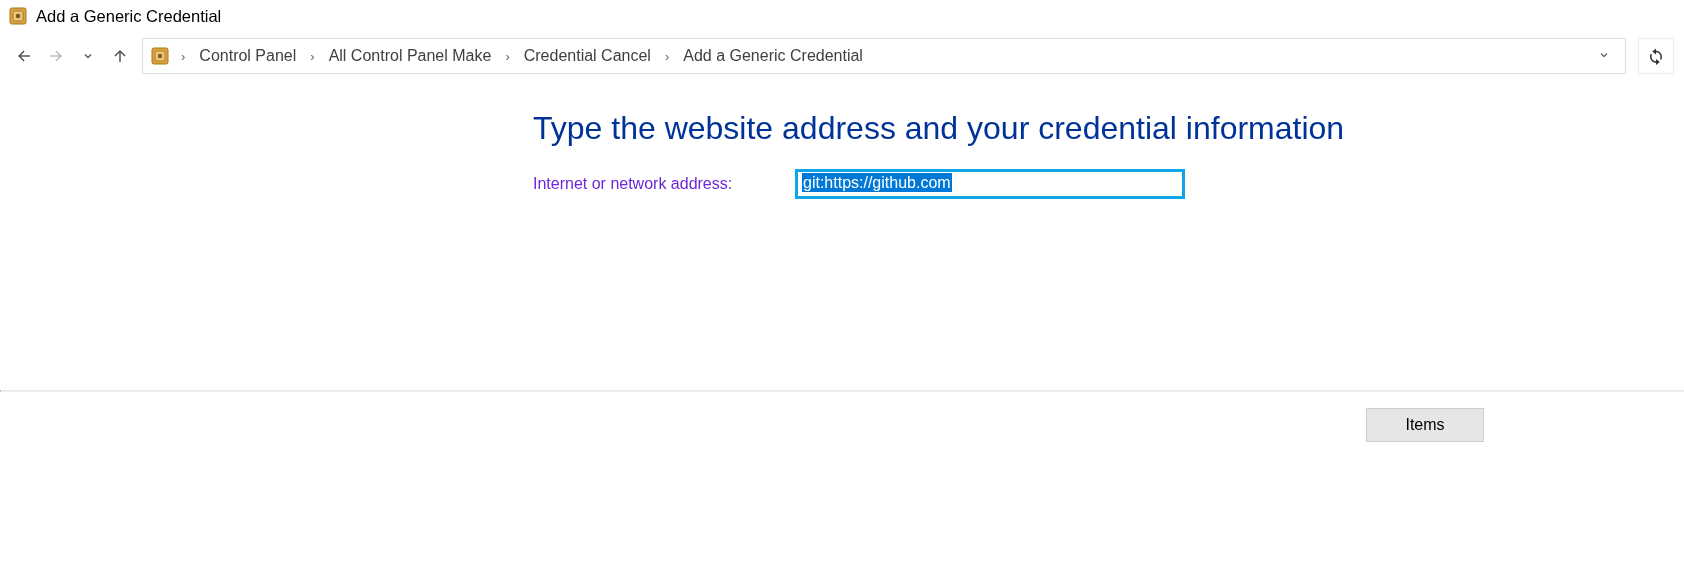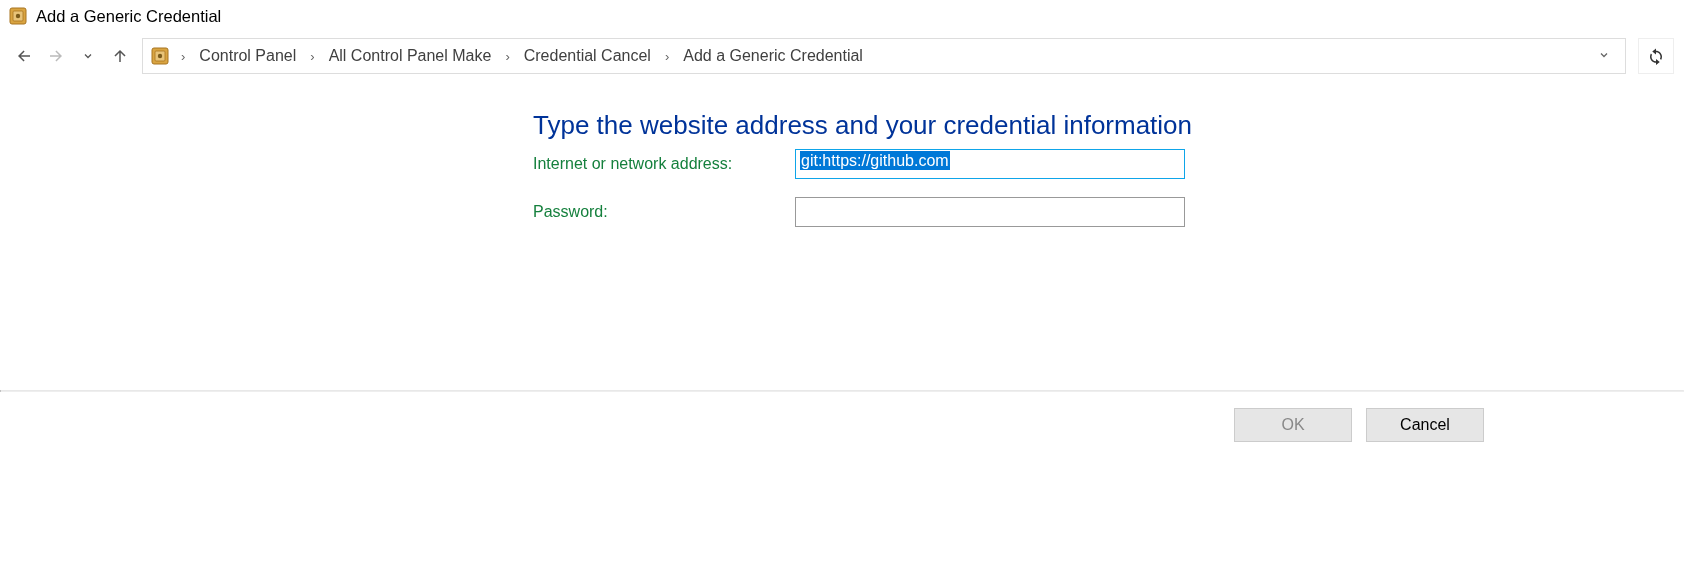--- a/index.html
+++ b/index.html
@@ -79,50 +79,50 @@
       margin-left: 8px;
     }
 
     
     .content {
       padding: 30px 0 40px 533px;
       min-height: 310px;
     }
     .heading {
       color: #003399;
-      font-size: 26px;
+      font-size: 32px;
       font-weight: 400;
-      margin-bottom: 8px;
+      margin-bottom: 22px;
     }
     .subtext {
       color: #000;
       font-size: 16px;
       margin-bottom: 40px;
     }
     .form-row {
       display: flex;
       align-items: center;
       margin-bottom: 18px;
     }
     .form-label {
       width: 262px;
       font-size: 16px;
-      color: #15803d;
+      color: #6d28d9;
     }
     .form-input {
       width: 390px;
       height: 30px;
       border: 1px solid #999;
       padding: 2px 4px;
       font-size: 16px;
       font-family: inherit;
       outline: none;
     }
     .form-input.focused {
-      border: 1px solid #0ea5e9;
+      border: 3px solid #0ea5e9;
     }
     .sel {
       background: #0078d7;
       color: #fff;
       padding: 1px 1px;
     }
 
     
     .footer-sep {
       border-top: 1px solid #e8e8e8;
@@ -217,23 +217,18 @@
 
 <div class="content">
   <h1 class="heading">Type the website address and your credential information</h1>
 
   <div class="form-row">
     <label class="form-label">Internet or network address:</label>
     <div class="form-input focused"><span class="sel">git:https://github.com</span></div>
   </div>
 
 
-  <div class="form-row">
-    <label class="form-label">Password:</label>
-    <input type="password" class="form-input" value="" style="">
-  </div>
 </div>
 
 <hr class="footer-sep">
 <div class="footer">
-  <button class="btn disabled">OK</button>
-  <button class="btn enabled">Cancel</button>
+  <button class="btn enabled">Items</button>
 </div>
 
 </body></html>

